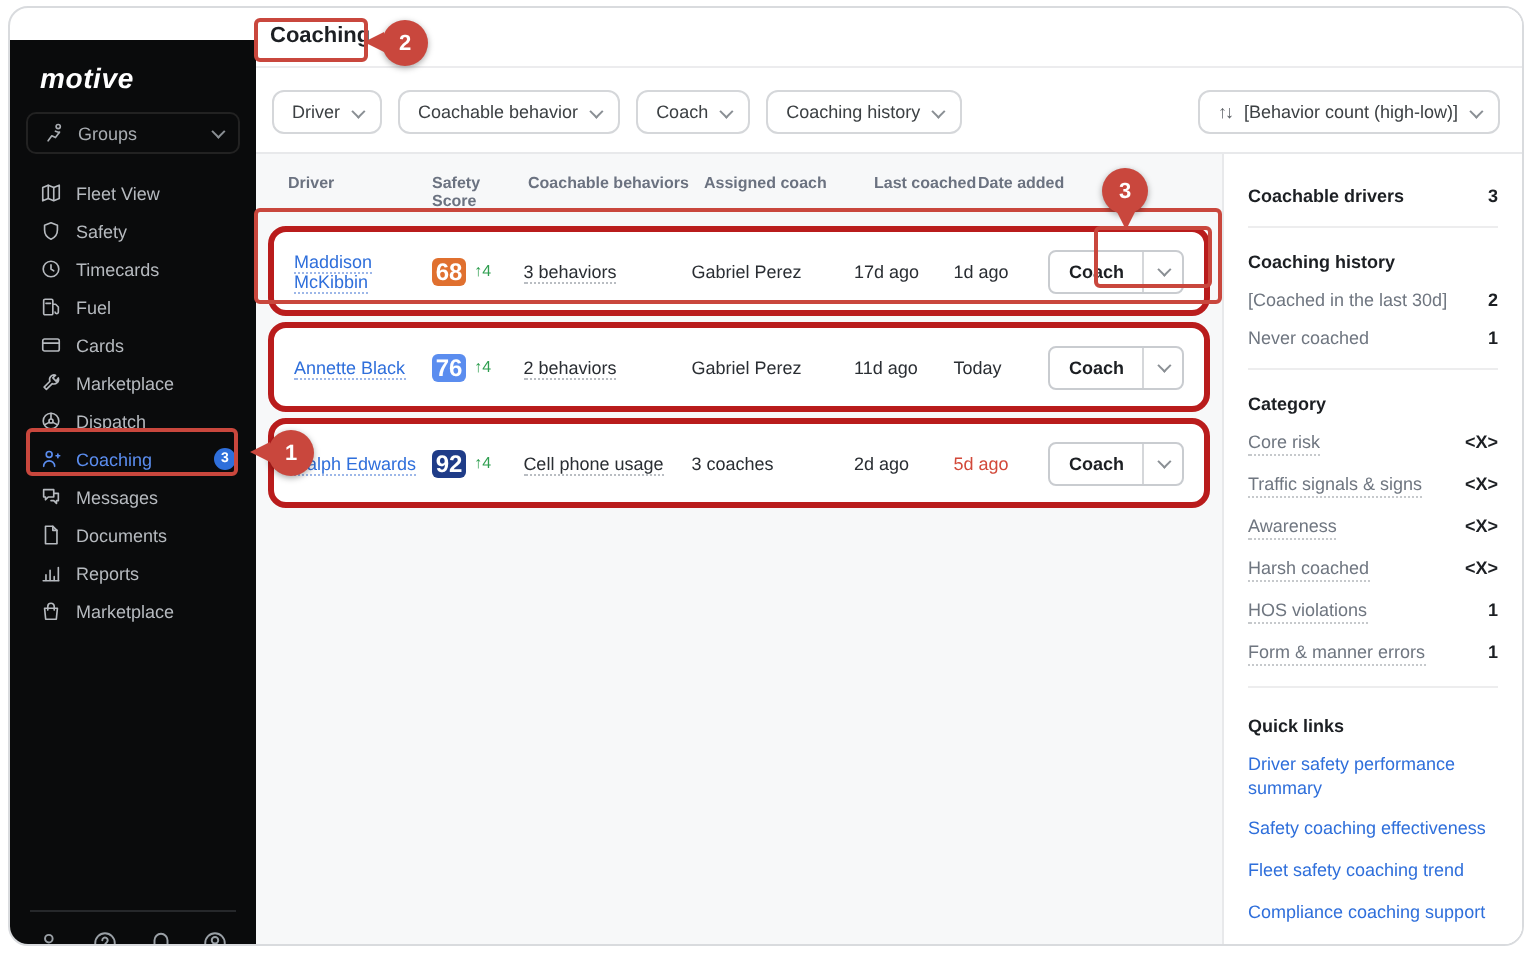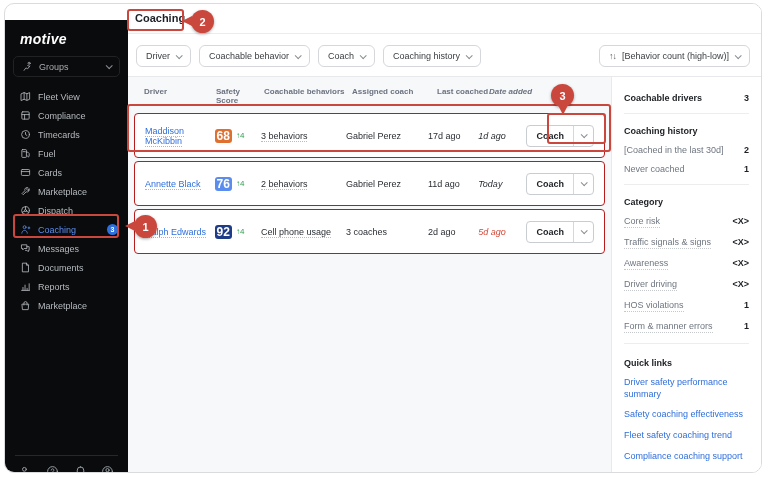--- a/index.html
+++ b/index.html
@@ -32,24 +32,24 @@
   .pill { display:flex; align-items:center; gap:6px; height:22px; padding:0 9px; background:#fff; border:1px solid #d5d7da;
           border-radius:6px; font-size:9px; color:#3c4043; cursor:pointer; font-family:inherit; }
   .sort-pill { position:absolute; top:41px; right:11px; }
   .sort-arrows { font-size:9px; color:#5f6368; letter-spacing:-1px; }
   .chev { width:5px; height:5px; border-right:1.4px solid #8a8f94; border-bottom:1.4px solid #8a8f94;
           transform:rotate(45deg) translateY(-1px); display:inline-block; }
   .content-divider { position:absolute; top:72px; left:0; right:0; border-top:1px solid #e8e9eb; }
 
   .content { position:absolute; top:73px; left:0; right:150px; bottom:0; background:#f7f8f9; padding:8px 6px 0 6px; }
   .thead { display:flex; padding:2px 10px 8px 10px; font-size:8px; font-weight:700; color:#6b7280; }
-  .trow { display:flex; align-items:center; height:45px; background:#fff; border:1px solid #b91c1c; border-radius:4px;
+  .trow { display:flex; align-items:center; height:45px; background:#fff; border:3px solid #b91c1c; border-radius:9px;
           margin-bottom:3px; padding:0 10px; font-size:9px; color:#2a2e33; }
   .col-driver { width:72px; } .col-score { width:48px; display:flex; align-items:center; gap:4px; }
-  .col-behaviors { width:88px; } .col-coach { width:85px; } .col-last { width:52px; } .col-added { width:50px;font-style:italic; }
+  .col-behaviors { width:88px; } .col-coach { width:85px; } .col-last { width:52px; } .col-added { width:50px; }
   .col-action { flex:1; display:flex; justify-content:flex-end; }
   a.driver-link { color:#2f6fdb; text-decoration:none; border-bottom:1px dotted #9db7e8; cursor:pointer; }
   .badge { min-width:16px; height:14px; border-radius:3px; color:#fff; font-size:12px; font-weight:700;
            display:inline-flex; align-items:center; justify-content:center; padding:0 2px; }
   .score-orange { background:#e0702f; } .score-blue { background:#5b8def; } .score-navy { background:#1f3c88; }
   .trend { color:#2e9e4f; font-size:8px; }
   .dotted { border-bottom:1px dotted #b9bdc2; cursor:pointer; }
   .late { color:#d2493a; }
   .coach-btn { display:flex; align-items:stretch; border:1px solid #c9ccd0; border-radius:4px; background:#fff; overflow:hidden; cursor:pointer; }
   .coach-label { padding:5px 9px; font-size:9px; font-weight:700; color:#1c1f23; }
@@ -108,25 +108,24 @@
             <svg viewBox="0 0 24 24">
               <path d="M3 6l6-2.5L15 6l6-2.5V18l-6 2.5L9 18l-6 2.5z"></path>
               <path d="M9 3.5V18M15 6v14"></path>
             </svg>
           </span>
         <span>Fleet View</span>
       </div>
       <div class="nav-item">
         <span class="icon">
             <svg viewBox="0 0 24 24">
-              <rect x="4" y="4" width="16" height="16" rx="2"></rect>
-              <path d="M4 10h16M10 10v10"></path>
-            </svg>
-          </span>
-        <span>Compliance</span>
+              <path d="M12 3l7 2.7V11c0 4.6-3 8.4-7 10-4-1.6-7-5.4-7-10V5.7z"></path>
+            </svg>
+          </span>
+        <span>Safety</span>
       </div>
       <div class="nav-item">
         <span class="icon">
             <svg viewBox="0 0 24 24">
               <circle cx="12" cy="12" r="8.5"></circle>
               <path d="M12 7.5v4.5l3 2"></path>
             </svg>
           </span>
         <span>Timecards</span>
       </div>
@@ -375,21 +374,21 @@
       </div>
       <div class="kv cat">
         <span class="k">Traffic signals &amp; signs</span>
         <span class="v">&lt;X&gt;</span>
       </div>
       <div class="kv cat">
         <span class="k">Awareness</span>
         <span class="v">&lt;X&gt;</span>
       </div>
       <div class="kv cat">
-        <span class="k">Driver driving</span>
+        <span class="k">Harsh coached</span>
         <span class="v">&lt;X&gt;</span>
       </div>
       <div class="kv cat">
         <span class="k">HOS violations</span>
         <span class="v">1</span>
       </div>
       <div class="kv cat">
         <span class="k">Form &amp; manner errors</span>
         <span class="v">1</span>
       </div>

